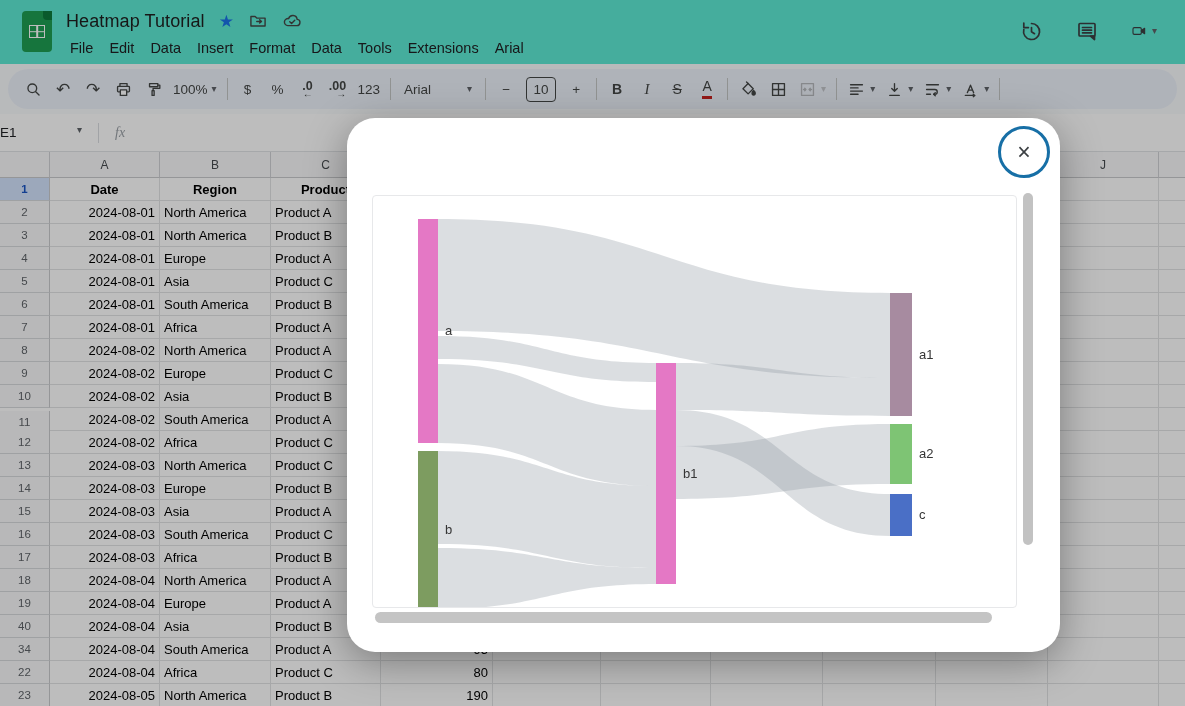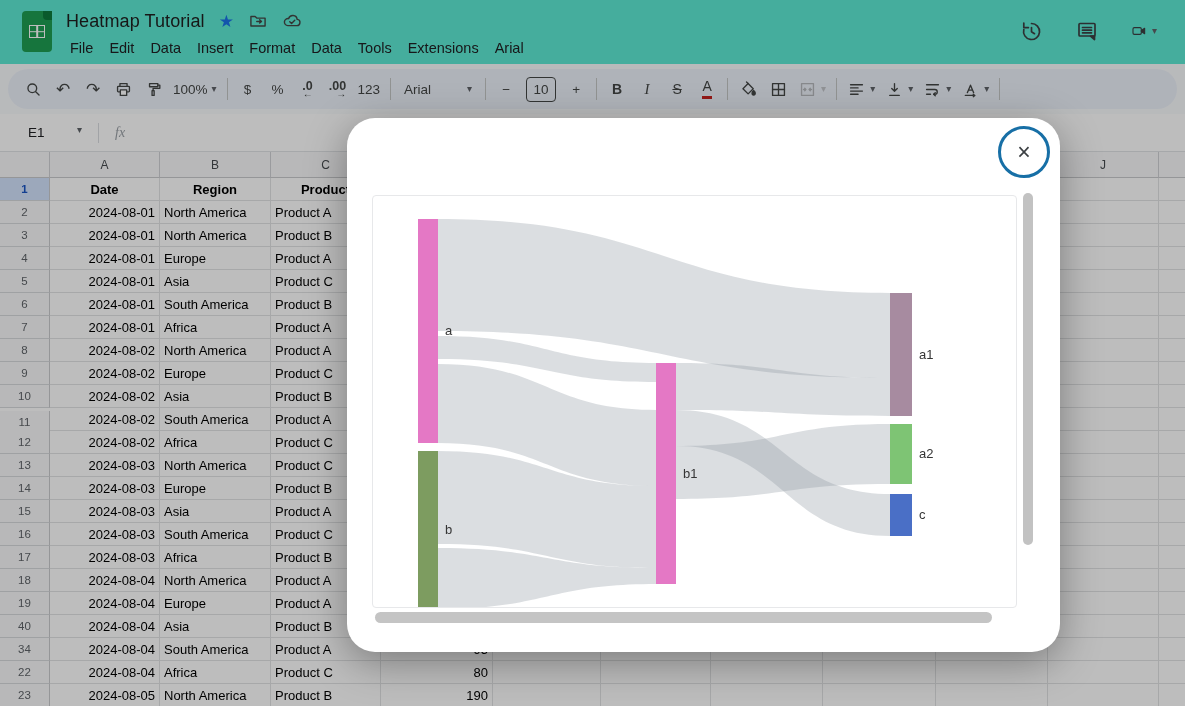--- a/index.html
+++ b/index.html
@@ -40,21 +40,21 @@
   .t-box { border:1.5px solid #444746; border-radius:4px; width:30px; height:25px; display:flex; align-items:center; justify-content:center; }
   .t-wide { min-width:84px; justify-content:space-between; padding:0 8px; }
   .t-disabled { color:#b6b9bd !important; }
   .t-disabled .caret { color:#c3c6ca; }
   .dec-ico { display:flex; flex-direction:column; align-items:flex-end; line-height:.8; }
   .dec-ico .main { font-size:12.5px; font-weight:600; }
   .dec-ico .arr { font-size:10px; margin-top:-1px; }
 
   
   .fbar { position:absolute; left:0; top:114px; width:1185px; height:38px; background:#fff; border-bottom:1px solid #e1e3e6; z-index:1; display:flex; align-items:center; }
-  .namebox { width:92px; display:flex; align-items:flex-start; justify-content:space-between; padding:0 10px 0 28px; font-size:13.5px; color:#202124; }
+  .namebox { width:92px; display:flex; align-items:flex-start; justify-content:space-between; padding:0 10px 0 0; font-size:13.5px; color:#202124; }
   .fbar-sep { width:1px; height:20px; background:#dadce0; margin:0 6px; }
   .fx { font-style:italic; font-family:"Liberation Serif","DejaVu Serif",serif; color:#9aa0a6; font-size:14px; margin-left:10px; }
 
   
   .sheet { position:absolute; left:0; top:152px; width:1185px; bottom:0; background:#fff; z-index:1; overflow:hidden; }
   .hcell { position:absolute; top:0; height:26px; background:#f8f9fa; border-right:1px solid #d0d2d5; border-bottom:1px solid #c9cbce; font-size:12px; color:#474b4f; display:flex; align-items:center; justify-content:center; }
   .rowhdr { position:absolute; left:0; width:50px; background:#f8f9fa; border-right:1px solid #c9cbce; border-bottom:1px solid #d7d9dc; font-size:11.5px; color:#5f6368; display:flex; align-items:center; justify-content:center; }
   .rowhdr.sel { background:#d3e3fd; color:#1a56c4; font-weight:700; }
   .cell { position:absolute; border-right:1px solid #e2e3e5; border-bottom:1px solid #e2e3e5; font-size:13px; color:#000; display:flex; align-items:center; padding:0 4px; background:#fff; white-space:nowrap; overflow:hidden; }
   .cell.al-r { justify-content:flex-end; }

